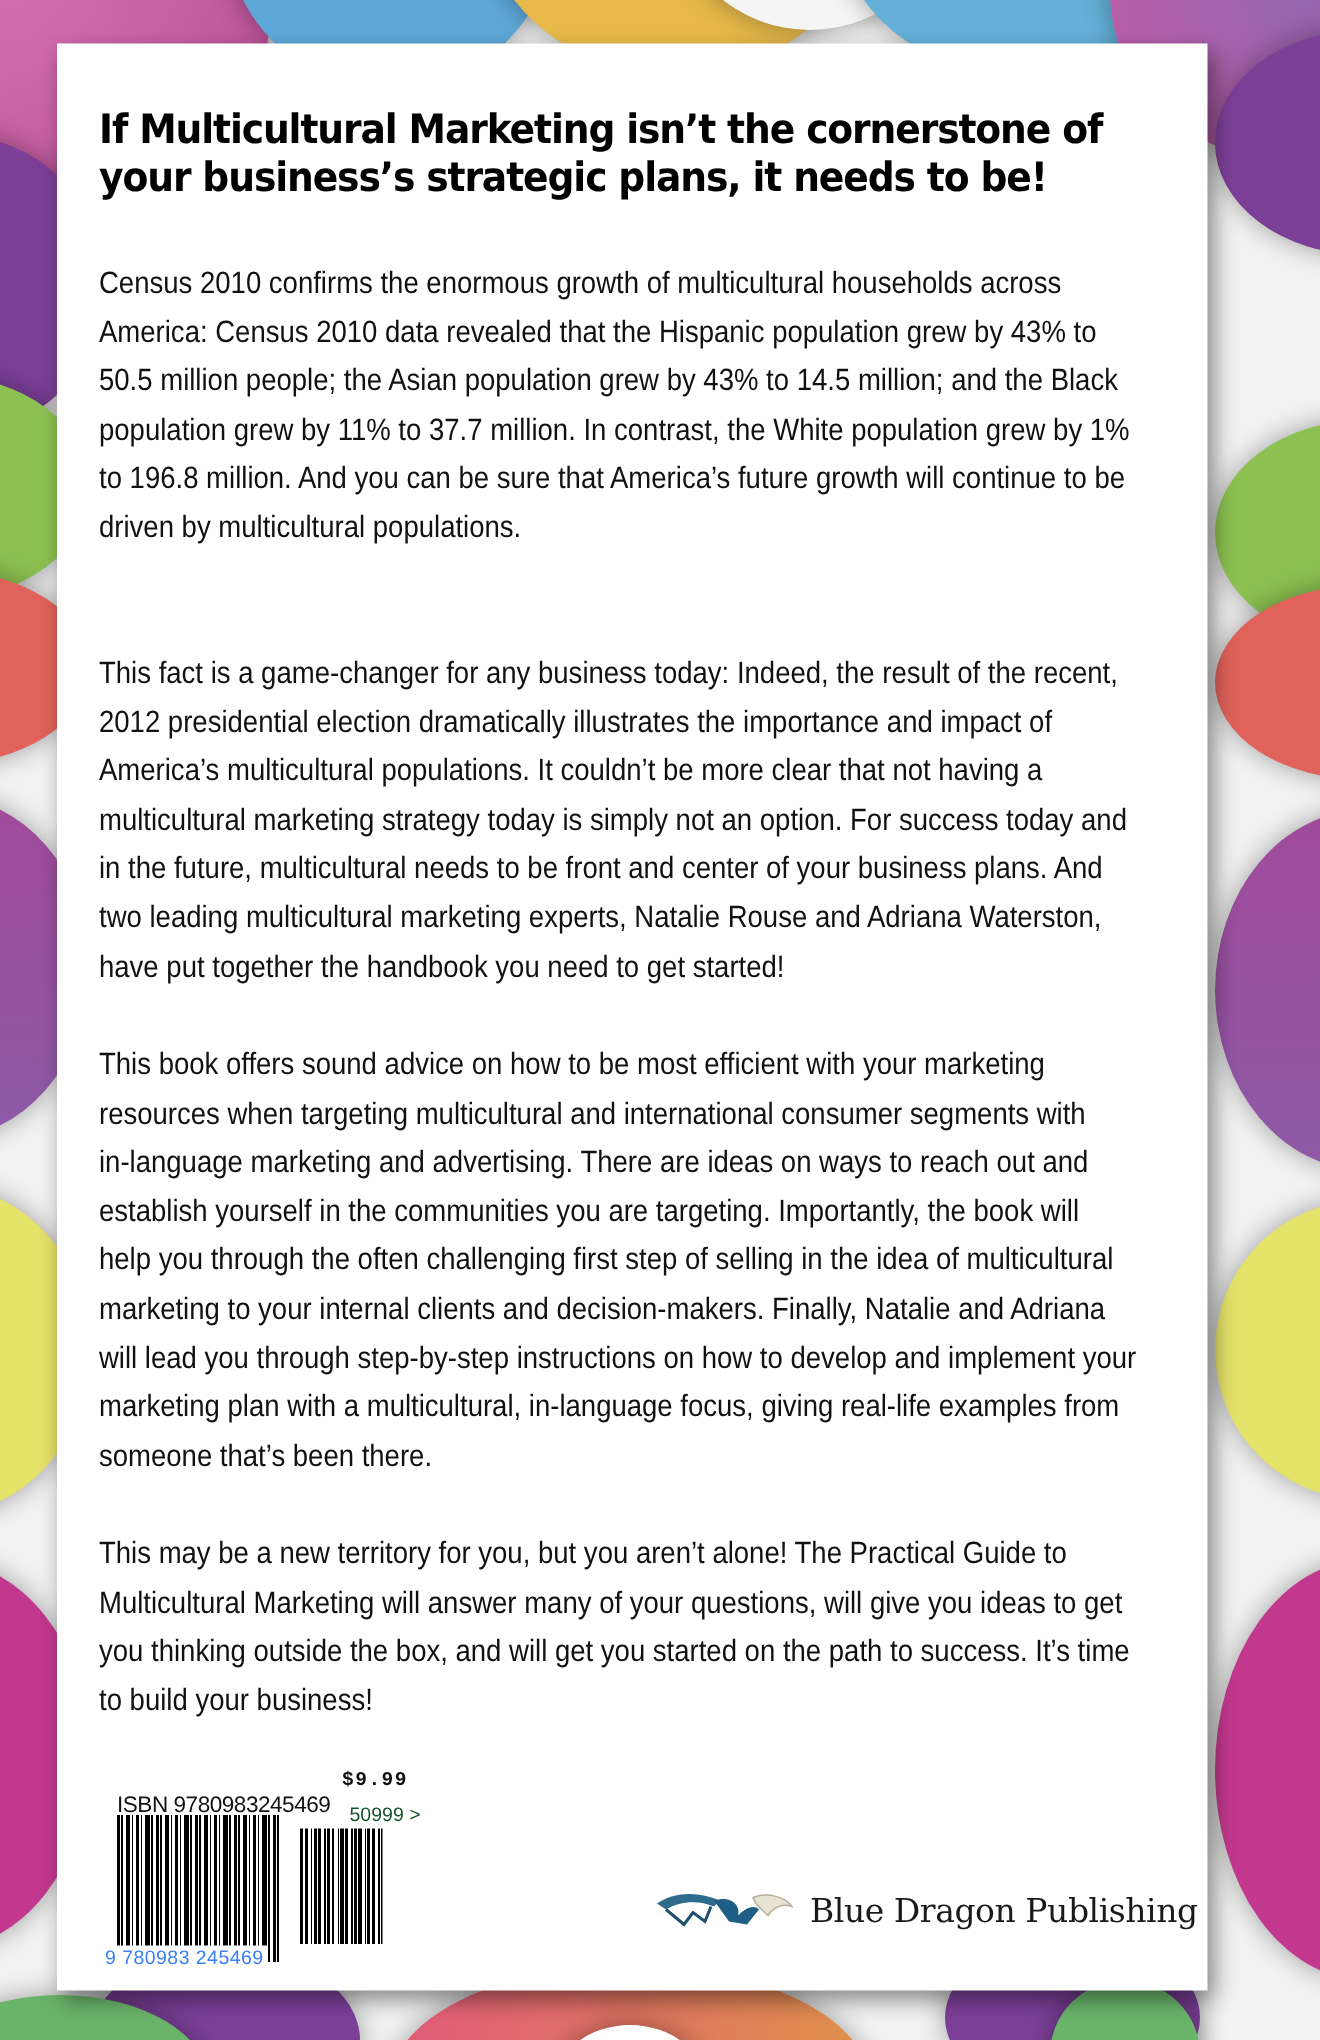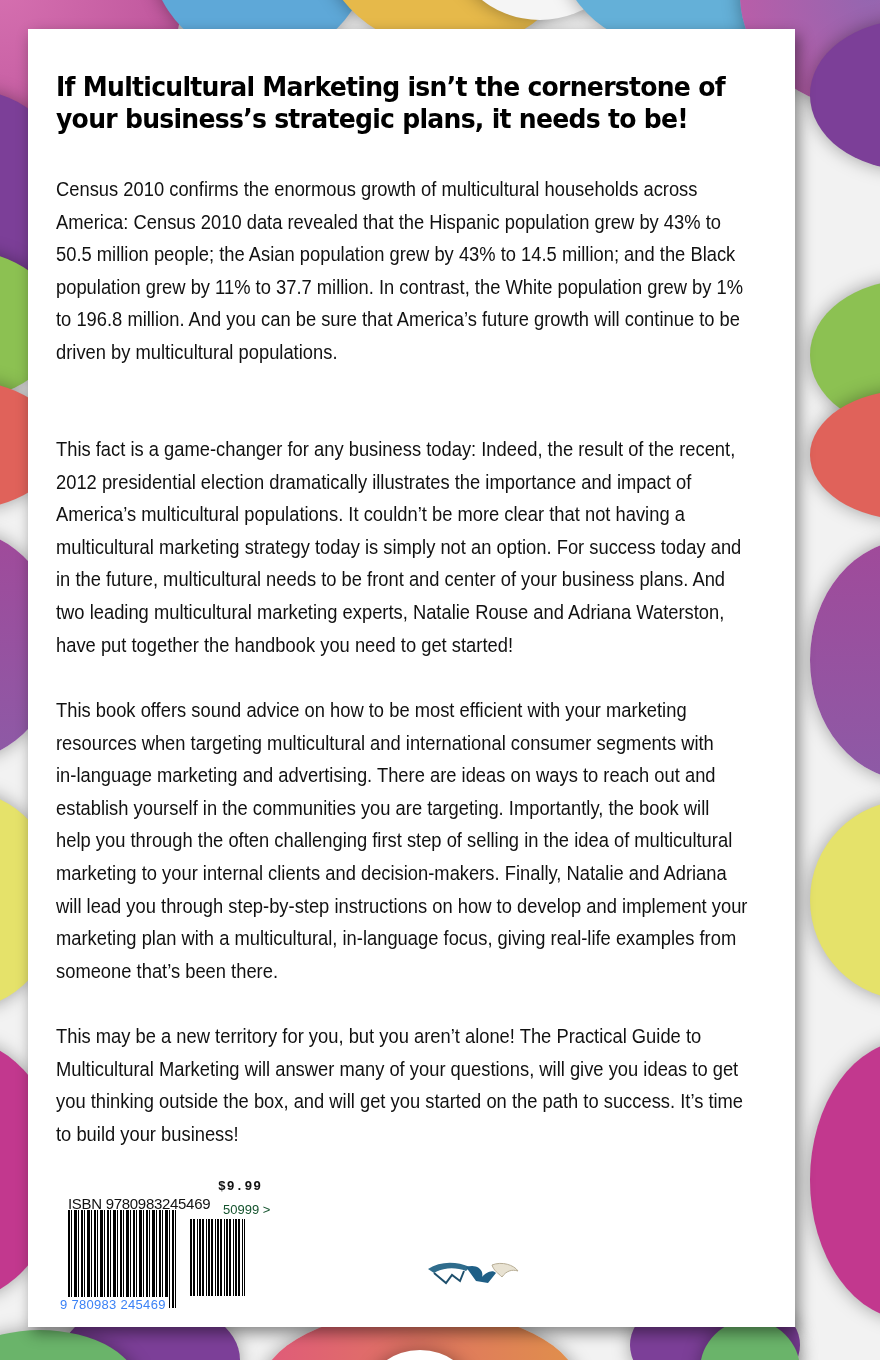--- a/index.html
+++ b/index.html
@@ -7,21 +7,21 @@
     width: 880px; height: 1360px; position: relative; overflow: hidden;
     background: #f2f2f2;
     font-family: "Liberation Sans", sans-serif;
   }
   .bg { position: absolute; inset: 0; overflow: hidden; }
   .circle {
     position: absolute; border-radius: 50%;
     box-shadow: 0 0 18px rgba(0,0,0,0.35);
   }
   .card {
-    position: absolute; left: 28px; top: 29px; width: 767px; height: 1298px;
+    position: absolute; left: 38px; top: 29px; width: 767px; height: 1298px;
     background: #ffffff;
     box-shadow: 4px 6px 14px rgba(0,0,0,0.45);
   }
   .headline {
     position: absolute; left: 28px; top: 42px; width: 760px;
     font-family: "DejaVu Sans", sans-serif; font-weight: bold;
     font-size: 27px; line-height: 32px; color: #000;
     letter-spacing: -0.8px; transform: scaleX(0.93); transform-origin: left top;
     margin: 0;
   }
@@ -144,14 +144,15 @@
 
   <div class="publisher" style="top:1228px;left:398px;">
     <span>
       <svg width="96" height="30" viewBox="0 0 96 30">
         <path d="M2 12 C14 4, 30 4, 44 10 L40 14 C30 10, 18 10, 8 16 Z" fill="#2f6c8c"></path>
         <path d="M8 16 L20 26 L26 18 L34 24 L38 14" fill="none" stroke="#1e4f6c" stroke-width="2"></path>
         <path d="M40 10 C52 6, 58 14, 56 20 C60 16, 66 12, 70 16 L62 26 L50 24 Z" fill="#1f5f86"></path>
         <path d="M66 8 C76 4, 88 8, 92 14 C86 12, 80 14, 76 20 C72 16, 68 14, 66 8 Z" fill="#e8e2d2" stroke="#b8ae96" stroke-width="1"></path>
       </svg>
     </span>
+    <span class="publisher-name">Blue Dragon Publishing</span>
   </div>
 </div>
 
 </body></html>

